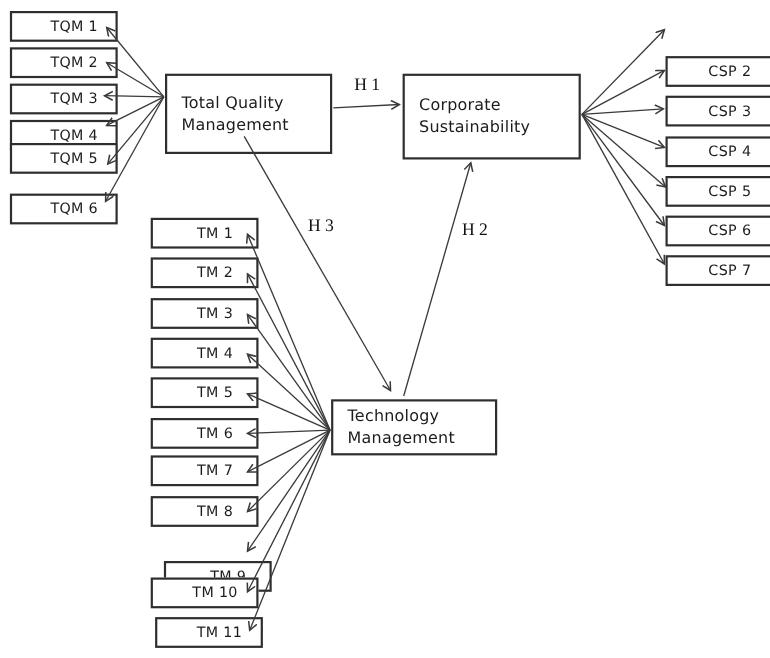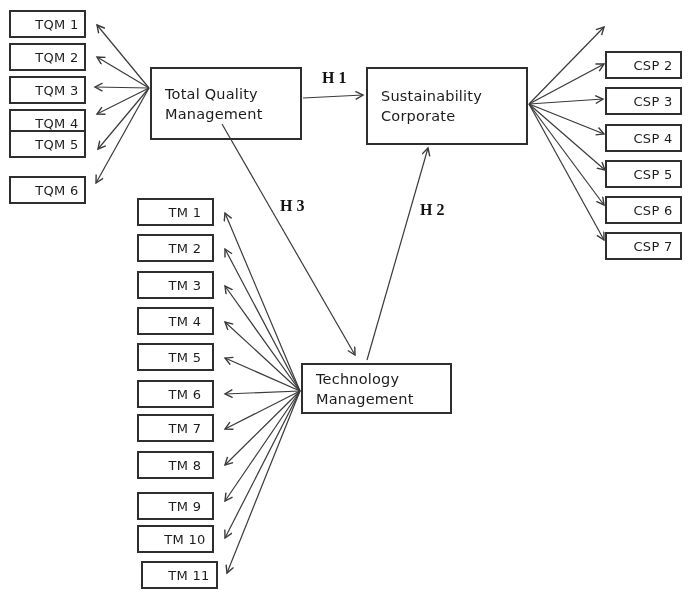--- a/index.html
+++ b/index.html
@@ -19,41 +19,41 @@
     z-index: 2;
   }
   .box {
     position: absolute;
     background: #ffffff;
     border: 2px solid #2e2e2e;
     display: flex;
     z-index: 1;
   }
   .ind {
-    width: 77px;
+    width: 98px;
     height: 28px;
     align-items: center;
     justify-content: center;
     font-size: 13px;
     white-space: nowrap;
     letter-spacing: 0.3px;
     padding-left: 19px;
   }
   .main {
     flex-direction: column;
     justify-content: center;
     padding-left: 13px;
     font-size: 14.5px;
     line-height: 20px;
     letter-spacing: 0.2px;
   }
   .hlab {
     position: absolute;
     font-family: "Liberation Serif", "DejaVu Serif", serif;
-    font-weight: bold;
+    font-weight: normal;
     font-size: 16px;
     color: #111111;
     z-index: 3;
     white-space: nowrap;
   }
   
   .tqm-col { left: 9px; }
   .csp-col { left: 605px; }
   .tm-col  { left: 137px; }
 </style>
@@ -102,22 +102,22 @@
       <line x1="222" y1="124" x2="355" y2="355" marker-end="url(#ah)"></line>
     </g>
   </svg>
 
   <div class="box main" style="left:150px; top:67px; width:152px; height:73px;">
     <span>Total Quality</span>
     <span>Management</span>
   </div>
 
   <div class="box main" style="left:366px; top:67px; width:162px; height:78px;">
+    <span>Corporate</span>
     <span>Sustainability</span>
-    <span>Corporate</span>
   </div>
 
   <div class="box main" style="left:301px; top:363px; width:151px; height:51px;">
     <span>Technology</span>
     <span>Management</span>
   </div>
 
   <div class="box ind tqm-col" style="top:10px;">TQM 1</div>
   <div class="box ind tqm-col" style="top:43px;">TQM 2</div>
   <div class="box ind tqm-col" style="top:76px;">TQM 3</div>
@@ -133,21 +133,21 @@
   <div class="box ind csp-col" style="top:232px;">CSP 7</div>
 
   <div class="box ind tm-col" style="top:198px;">TM 1</div>
   <div class="box ind tm-col" style="top:234px;">TM 2</div>
   <div class="box ind tm-col" style="top:271px;">TM 3</div>
   <div class="box ind tm-col" style="top:307px;">TM 4</div>
   <div class="box ind tm-col" style="top:343px;">TM 5</div>
   <div class="box ind tm-col" style="top:380px;">TM 6</div>
   <div class="box ind tm-col" style="top:414px;">TM 7</div>
   <div class="box ind tm-col" style="top:451px;">TM 8</div>
-  <div class="box ind tm-col" style="top:492px;">TM 9</div>
+  <div class="box ind tm-col" style="top:510px;margin-left:12px;">TM 9</div>
   <div class="box ind tm-col" style="top:525px;">TM 10</div>
   <div class="box ind" style="left:141px; top:561px;">TM 11</div>
 
   <div class="hlab" style="left:322px; top:69px;">H 1</div>
   <div class="hlab" style="left:420px; top:201px;">H 2</div>
   <div class="hlab" style="left:280px; top:197px;">H 3</div>
 
 </div>
 
 </body></html>

